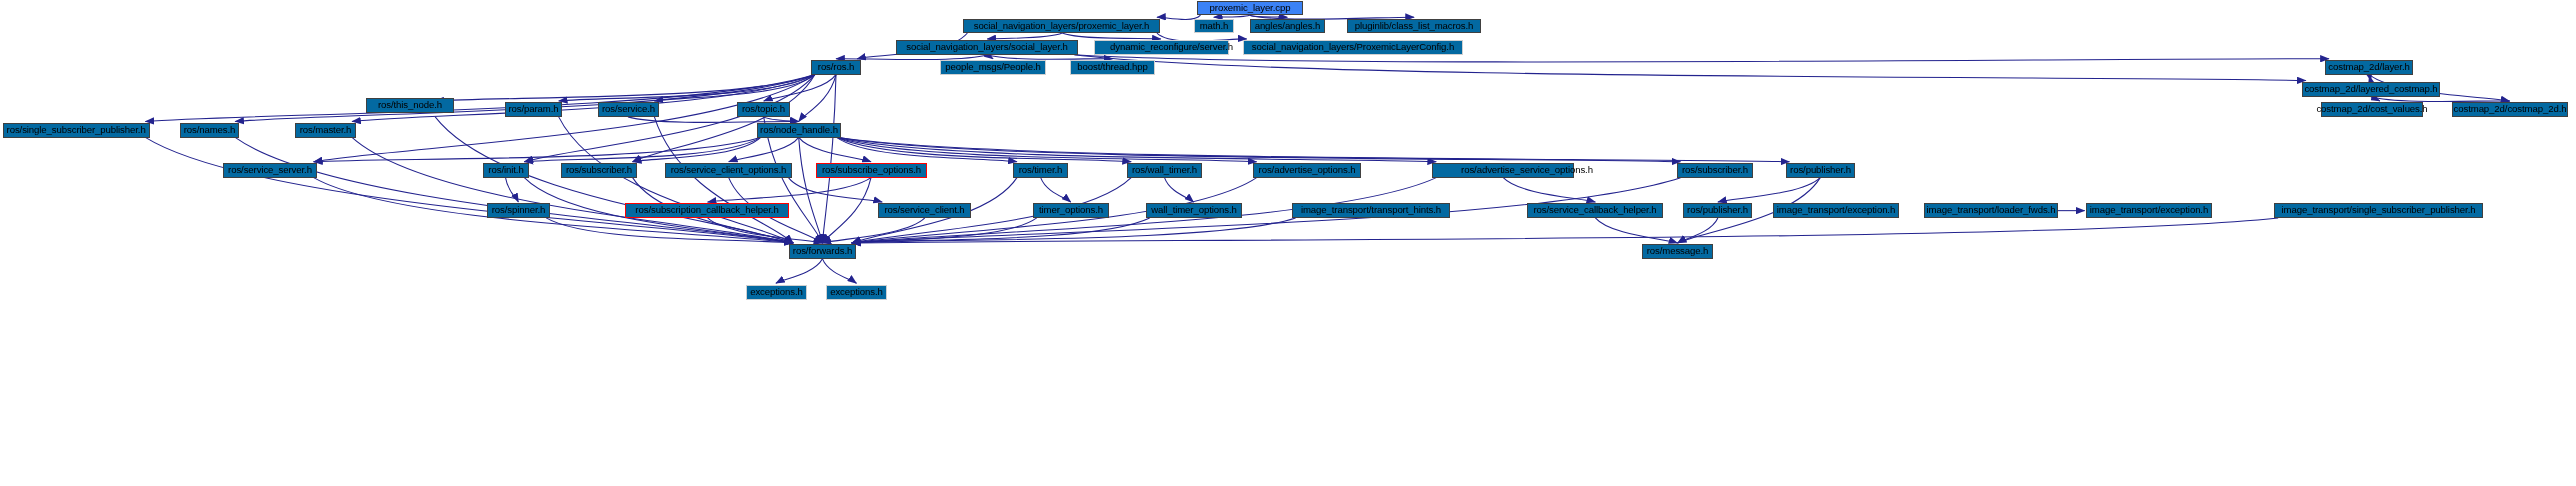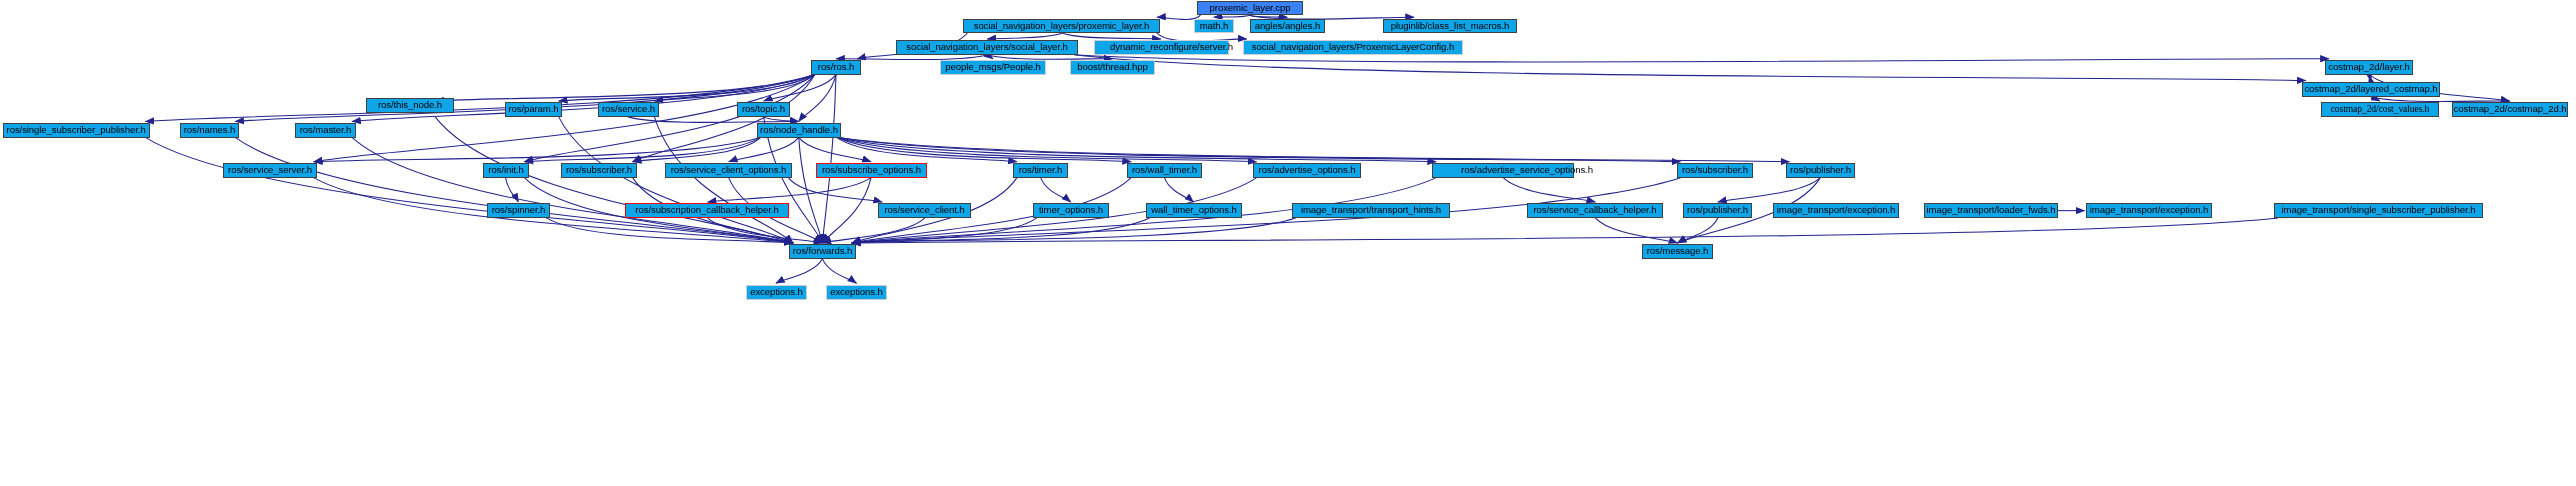--- a/index.html
+++ b/index.html
@@ -27,21 +27,21 @@
   .node {
     position: absolute;
     box-sizing: border-box;
     display: flex;
     align-items: center;
     justify-content: center;
     white-space: nowrap;
     font-size: 9.6px;
     line-height: 1;
     color: #000000;
-    background: #0ea5e9;
+    background: #0369a1;
     border: 0.7px solid #000000;
     letter-spacing: -0.1px;
     z-index: 5;
     cursor: default;
   }
   
   .node.root {
     background: #bfbfbf;
     border: 1.3px solid #404040;
     font-weight: normal;
@@ -145,34 +145,34 @@
       <path d="M1245.5,392 C1254.5125,414.41 1287.9875,422.34 1297,429" fill="none" stroke="#23238e" stroke-width="1.6" marker-end="url(#arrowhead)"></path>
       <path d="M220,208 C391.67499999999995,313.5 1029.325,339.2 1201,368" fill="none" stroke="#23238e" stroke-width="1.6" marker-end="url(#arrowhead)"></path>
       <path d="M356,208 C503.875,313.5 1053.125,339.2 1201,368" fill="none" stroke="#23238e" stroke-width="1.6" marker-end="url(#arrowhead)"></path>
       <path d="M533,208 C649.9,313.5 1084.1,339.2 1201,368" fill="none" stroke="#23238e" stroke-width="1.6" marker-end="url(#arrowhead)"></path>
       <path d="M475,269 C602.05,340.95 1073.95,350.18 1201,368" fill="none" stroke="#23238e" stroke-width="1.6" marker-end="url(#arrowhead)"></path>
     </svg>
 <div class="node root" style="left: 1197px; top: 0.7px; width: 106px; height: 14.5px; background: #3b82f6;">proxemic_layer.cpp</div>
     <div class="node solid" style="left: 963px; top: 18.5px; width: 197px; height: 14.5px; border-color: rgb(64, 64, 64);">social_navigation_layers/proxemic_layer.h</div>
     <div class="node faint" style="left: 1194px; top: 18.5px; width: 40px; height: 14.5px; border-color: rgb(208, 208, 208);">math.h</div>
     <div class="node solid" style="left: 1250px; top: 18.5px; width: 75px; height: 14.5px; border-color: rgb(64, 64, 64);">angles/angles.h</div>
-    <div class="node solid" style="left: 1347px; top: 18.5px; width: 134px; height: 14.5px; border-color: rgb(64, 64, 64); margin-left: 36px;">pluginlib/class_list_macros.h</div>
+    <div class="node solid" style="left: 1347px; top: 18.5px; width: 134px; height: 14.5px; border-color: rgb(64, 64, 64);">pluginlib/class_list_macros.h</div>
     <div class="node solid" style="left: 896px; top: 40px; width: 182px; height: 14.5px; border-color: rgb(64, 64, 64);">social_navigation_layers/social_layer.h</div>
     <div class="node faint" style="left: 1094px; top: 40px; width: 135px; height: 14.5px; border-color: rgb(208, 208, 208); padding-left: 20px;">dynamic_reconfigure/server.h</div>
     <div class="node faint" style="left: 1243px; top: 40px; width: 220px; height: 14.5px; border-color: rgb(208, 208, 208);">social_navigation_layers/ProxemicLayerConfig.h</div>
     <div class="node solid" style="left: 811px; top: 60px; width: 50px; height: 14.5px; border-color: rgb(64, 64, 64);">ros/ros.h</div>
     <div class="node faint" style="left: 940px; top: 60px; width: 106px; height: 14.5px; border-color: rgb(208, 208, 208);">people_msgs/People.h</div>
     <div class="node faint" style="left: 1070px; top: 60px; width: 85px; height: 14.5px; border-color: rgb(208, 208, 208);">boost/thread.hpp</div>
     <div class="node solid" style="left: 2325px; top: 60px; width: 88px; height: 14.5px; border-color: rgb(64, 64, 64);">costmap_2d/layer.h</div>
     <div class="node solid" style="left: 2302px; top: 82px; width: 138px; height: 14.5px; border-color: rgb(64, 64, 64);">costmap_2d/layered_costmap.h</div>
     <div class="node solid" style="left: 366px; top: 98px; width: 88px; height: 14.5px; border-color: rgb(64, 64, 64);">ros/this_node.h</div>
     <div class="node solid" style="left: 505px; top: 102px; width: 57px; height: 14.5px; border-color: rgb(64, 64, 64);">ros/param.h</div>
     <div class="node solid" style="left: 598px; top: 102px; width: 61px; height: 14.5px; border-color: rgb(64, 64, 64);">ros/service.h</div>
     <div class="node solid" style="left: 737px; top: 102px; width: 53px; height: 14.5px; border-color: rgb(64, 64, 64);">ros/topic.h</div>
-    <div class="node solid" style="left: 2321px; top: 102px; width: 118px; height: 14.5px; border-color: rgb(64, 64, 64); font-family: Liberation Serif, serif;">costmap_2d/cost_values.h</div>
+    <div class="node solid" style="left: 2321px; top: 102px; width: 102px; height: 14.5px; border-color: rgb(64, 64, 64);">costmap_2d/cost_values.h</div>
     <div class="node solid" style="left: 2452px; top: 102px; width: 116px; height: 14.5px; border-color: rgb(64, 64, 64);">costmap_2d/costmap_2d.h</div>
     <div class="node solid" style="left: 2.6px; top: 123px; width: 147px; height: 14.5px; border-color: rgb(64, 64, 64);">ros/single_subscriber_publisher.h</div>
     <div class="node solid" style="left: 180px; top: 123px; width: 59px; height: 14.5px; border-color: rgb(64, 64, 64);">ros/names.h</div>
     <div class="node solid" style="left: 295px; top: 123px; width: 61px; height: 14.5px; border-color: rgb(64, 64, 64);">ros/master.h</div>
     <div class="node solid" style="left: 757px; top: 123px; width: 84px; height: 14.5px; border-color: rgb(64, 64, 64);">ros/node_handle.h</div>
     <div class="node solid" style="left: 223px; top: 163px; width: 94px; height: 14.5px; border-color: rgb(64, 64, 64);">ros/service_server.h</div>
     <div class="node solid" style="left: 483px; top: 163px; width: 46px; height: 14.5px; border-color: rgb(64, 64, 64);">ros/init.h</div>
     <div class="node solid" style="left: 561px; top: 163px; width: 76px; height: 14.5px; border-color: rgb(64, 64, 64);">ros/subscriber.h</div>
     <div class="node solid" style="left: 665px; top: 163px; width: 127px; height: 14.5px; border-color: rgb(64, 64, 64);">ros/service_client_options.h</div>
     <div class="node redbox" style="left: 816px; top: 163px; width: 111px; height: 14.5px; border-color: rgb(255, 0, 0);">ros/subscribe_options.h</div>

